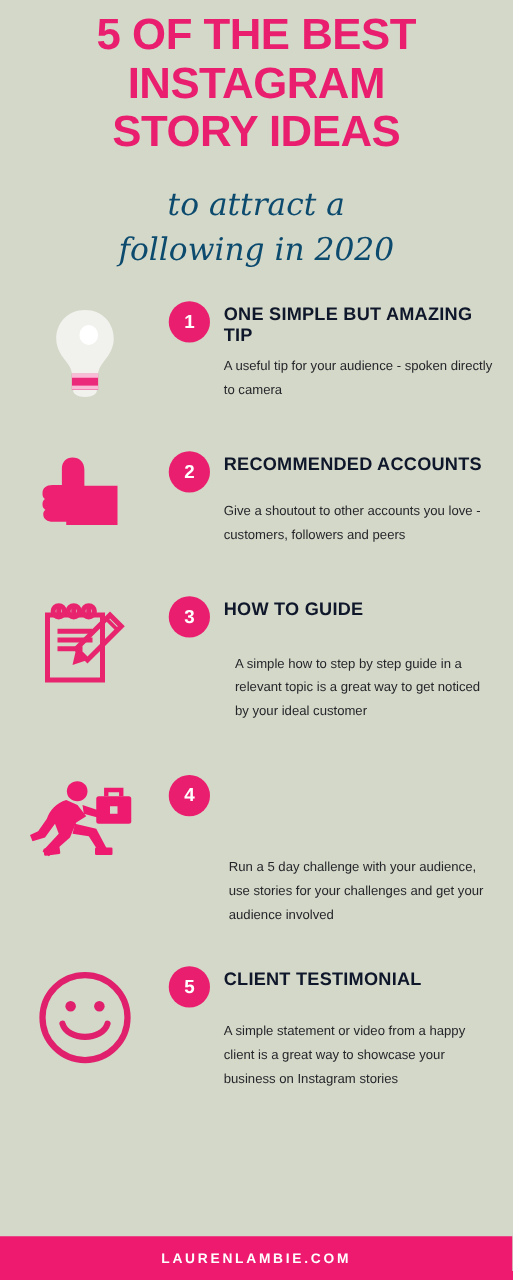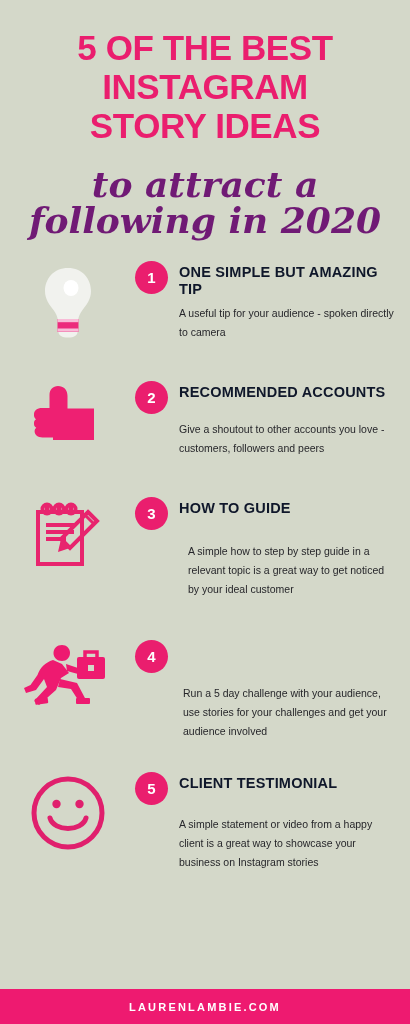--- a/index.html
+++ b/index.html
@@ -10,43 +10,43 @@
     width: 410px;
     height: 1024px;
     background: #d4d8c9;
     font-family: "Liberation Sans", sans-serif;
     overflow: hidden;
     position: relative;
   }
 
   
   .header {
-    padding-top: 28px;
+    padding-top: 8px;
     text-align: center;
   }
   .headline {
     color: #ea1e6e;
     font-family: "Liberation Sans", sans-serif;
     font-weight: bold;
     font-size: 35px;
     line-height: 39px;
     letter-spacing: -0.4px;
     margin: 0 10px;
     text-transform: uppercase;
   }
   .headline .hl-line {
     display: block;
   }
   .subhead {
     margin: 21px 18px 0 18px;
-    color: #701a75;
+    color: #0c4a6e;
     font-family: "DejaVu Serif", serif;
     font-style: italic;
-    font-weight: bold;
-    font-size: 36px;
+    font-weight: normal;
+    font-size: 25px;
     line-height: 36px;
   }
   .subhead .sh-line {
     display: block;
   }
 
   
   .items {
     margin-top: 22px;
   }
@@ -101,21 +101,21 @@
   }
 
   
   .item-1 { margin-top: 0px; }
   .item-1 .item-desc { margin-top: 6px; margin-left: 44px; }
   .item-2 { margin-top: 38px; }
   .item-2 .item-desc { margin-top: 6px; margin-left: 44px; }
   .item-3 { margin-top: 38px; }
   .item-3 .item-desc { margin-top: 12px; margin-left: 53px; }
   .item-4 { margin-top: 40px; }
-  .item-4 .item-desc { margin-top: 11px; margin-left: 48px; }
+  .item-4 .item-desc { margin-top: 32px; margin-left: 48px; }
   .item-5 { margin-top: 30px; }
   .item-5 .item-desc { margin-top: 10px; margin-left: 44px; }
 
   
   .footer {
     position: absolute;
     left: 0;
     bottom: 0;
     width: 100%;
     height: 35px;

